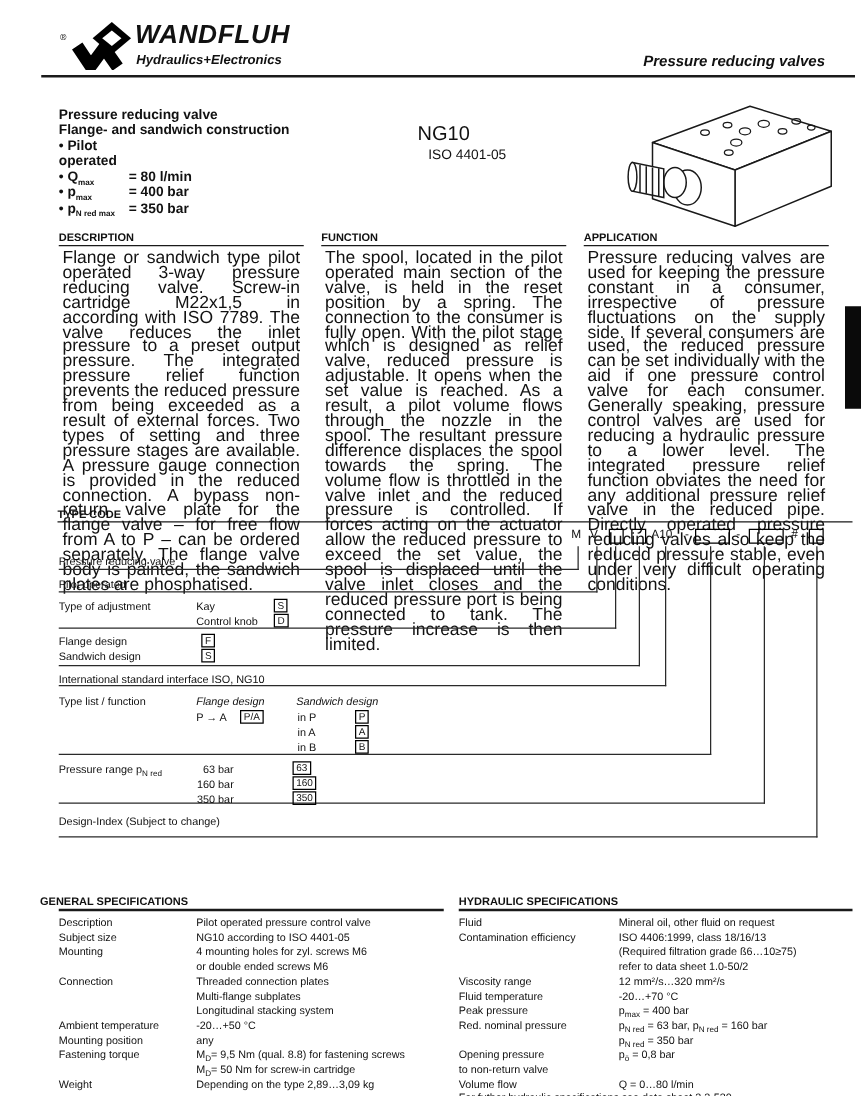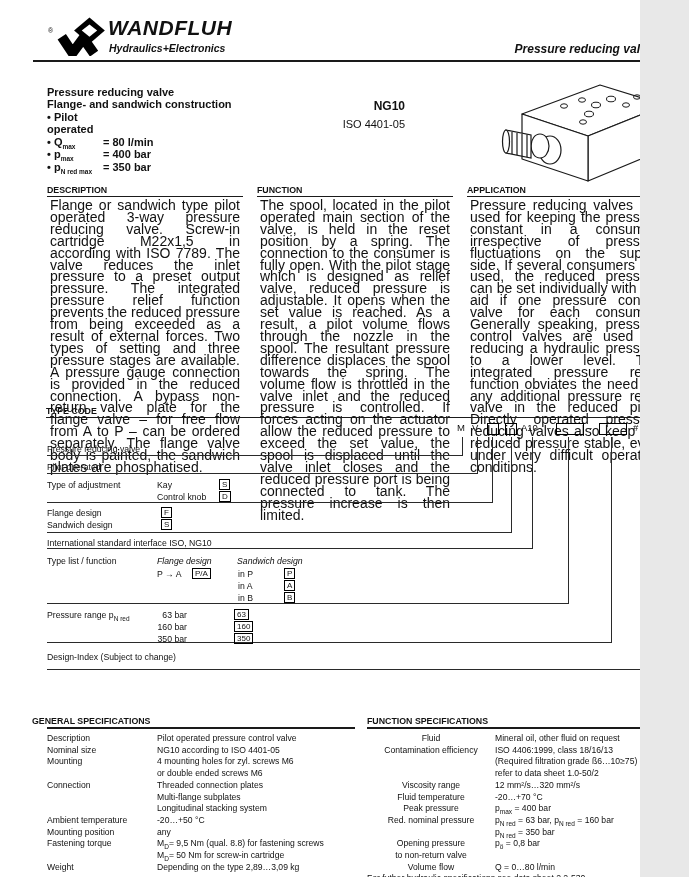--- a/index.html
+++ b/index.html
@@ -1,33 +1,33 @@
 <!DOCTYPE html>
 <html><head>
 <meta charset="utf-8">
 <style>
   html,body{margin:0;padding:0;background:#e8e8e8;}
   .page{
-    position:relative;width:640px;height:877px;overflow:hidden;
+    position:relative;width:689px;height:877px;overflow:hidden;
     background:#ffffff;color:#111;
     font-family:"Liberation Sans","DejaVu Sans",sans-serif;
   }
   .abs{position:absolute;}
   sub{font-size:6.5px;line-height:0;}
   
   .brand-name{font-size:21px;font-weight:bold;font-style:italic;letter-spacing:.5px;}
   .brand-tagline{font-size:10.5px;font-weight:bold;font-style:italic;}
   .reg-mark{font-size:7px;}
   .header-right{font-size:12px;font-weight:bold;font-style:italic;text-align:right;}
   .header-rule{height:2.4px;background:#1a1a1a;}
   
   .title-line{font-size:11px;font-weight:bold;line-height:12.3px;}
   .bullet-row{display:flex;font-size:11px;font-weight:bold;line-height:12.4px;}
   .bullet-label{width:56px;flex:0 0 56px;}
-  .model-size{font-size:12px;font-weight:bold;text-align:right;}
+  .model-size{font-size:16px;font-weight:normal;text-align:center;}
   .model-standard{font-size:11px;text-align:right;}
   
   .col{width:196px;}
   .sec-title{font-size:8.8px;font-weight:bold;border-bottom:1.6px solid #1a1a1a;padding-bottom:1px;margin:0 0 2px 0;}
   .col p{margin:3px;font-size:14px;line-height:11.9px;text-align:justify;}
   
   .tc-rule{height:1.6px;background:#1a1a1a;}
   .tc-char{font-size:9.5px;line-height:11px;}
   .sbox{border:1px solid #000;width:10px;height:10px;}
   .wbox{border:1px solid #000;width:26px;height:10px;}
@@ -35,21 +35,21 @@
   .tc-label{font-size:8.7px;line-height:10px;white-space:nowrap;}
   .tc-label.it{font-style:italic;}
   .tc-label.ra{text-align:right;}
   .cbox{border:1px solid #000;font-size:8px;line-height:9px;height:9px;padding:0 2px;text-align:center;white-space:nowrap;}
   
   .spec-title{font-size:8.8px;font-weight:bold;}
   .spec-rule{height:1.6px;background:#1a1a1a;}
   .spec-table{font-size:8.6px;line-height:11.7px;}
   .spec-row{display:flex;}
   .spec-label{flex:0 0 110px;white-space:nowrap;}
-  #hydraulic-specs .spec-label{flex:0 0 128px;text-align:center;}
+  #hydraulic-specs .spec-label{flex:0 0 128px;}
   .spec-value{white-space:nowrap;}
   .spec-row.full .spec-label{flex:0 0 auto;}
   .side-tab{background:#0a0a0a;}
 </style>
 </head>
 <body>
 
 <div class="page">
 
   <span class="abs reg-mark" style="left:48px;top:27px;">®</span>
@@ -197,21 +197,21 @@
   <div class="abs tc-label" style="left:47px;top:652px;">Design-Index (Subject to change)</div>
 
   <div class="abs spec-title" style="left:32px;top:716px;">GENERAL SPECIFICATIONS</div>
   <div class="abs spec-rule" style="left:47px;top:727px;width:308px;"></div>
   <div id="general-specs" class="abs spec-table" style="left:47px;top:733px;width:312px;">
       <div class="spec-row">
         <span class="spec-label">Description</span>
         <span class="spec-value">Pilot operated pressure control valve</span>
       </div>
       <div class="spec-row">
-        <span class="spec-label">Nominal size</span>
+        <span class="spec-label">Subject size</span>
         <span class="spec-value">NG10 according to ISO 4401-05</span>
       </div>
       <div class="spec-row">
         <span class="spec-label">Mounting</span>
         <span class="spec-value">4 mounting holes for zyl. screws M6</span>
       </div>
       <div class="spec-row">
         <span class="spec-label"></span>
         <span class="spec-value">or double ended screws M6</span>
       </div>
@@ -242,21 +242,21 @@
       <div class="spec-row">
         <span class="spec-label"></span>
         <span class="spec-value">M<sub>D</sub>= 50 Nm for screw-in cartridge</span>
       </div>
       <div class="spec-row">
         <span class="spec-label">Weight</span>
         <span class="spec-value">Depending on the type  2,89…3,09 kg</span>
       </div>
     </div>
 
-  <div class="abs spec-title" style="left:367px;top:716px;">FUNCTION SPECIFICATIONS</div>
+  <div class="abs spec-title" style="left:367px;top:716px;">HYDRAULIC SPECIFICATIONS</div>
   <div class="abs spec-rule" style="left:367px;top:727px;width:315px;"></div>
   <div id="hydraulic-specs" class="abs spec-table" style="left:367px;top:733px;width:318px;">
       <div class="spec-row">
         <span class="spec-label">Fluid</span>
         <span class="spec-value">Mineral oil, other fluid on request</span>
       </div>
       <div class="spec-row">
         <span class="spec-label">Contamination efficiency</span>
         <span class="spec-value">ISO 4406:1999, class 18/16/13</span>
       </div>

